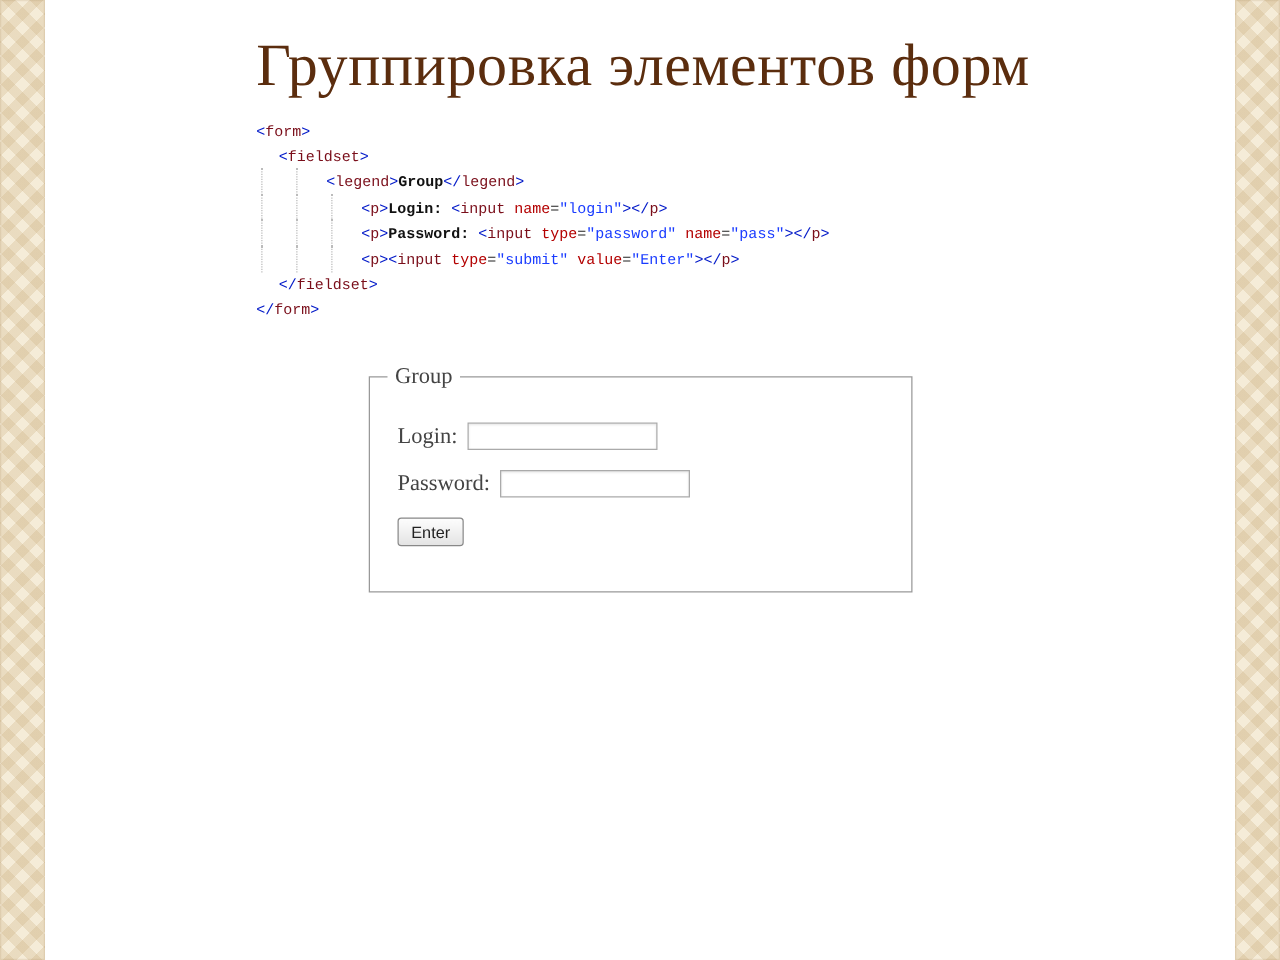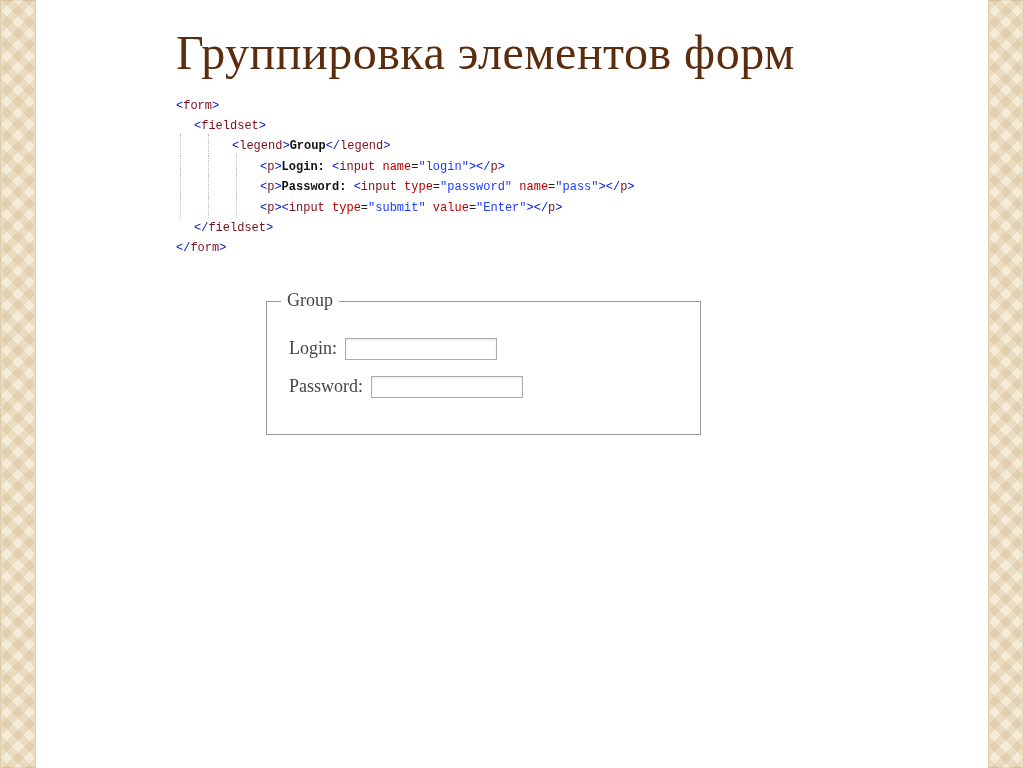--- a/index.html
+++ b/index.html
@@ -39,20 +39,21 @@
   .side-left { left: 0; }
   .side-right { right: 0; }
 
   .content {
     position: absolute;
     left: 36px;
     right: 36px;
     top: 0;
     bottom: 0;
     box-sizing: border-box;
+    padding-left: 29px;
   }
 
   .title {
     color: #5b2d0e;
     font-size: 48px;
     line-height: 1.2;
     font-weight: normal;
     margin: 24px 0 14px 140px;
     letter-spacing: 0.5px;
   }
@@ -165,17 +166,20 @@
         <div class="preview-row">
           <span>Login:</span>
           <span class="txt-input"></span>
         </div>
 
         <div class="preview-row">
           <span>Password:</span>
           <span class="txt-input"></span>
         </div>
 
+        <div class="preview-row">
+          <span class="btn-input">Enter</span>
+        </div>
       </div>
     </div>
 
   </div>
 </div>
 
 </body></html>

